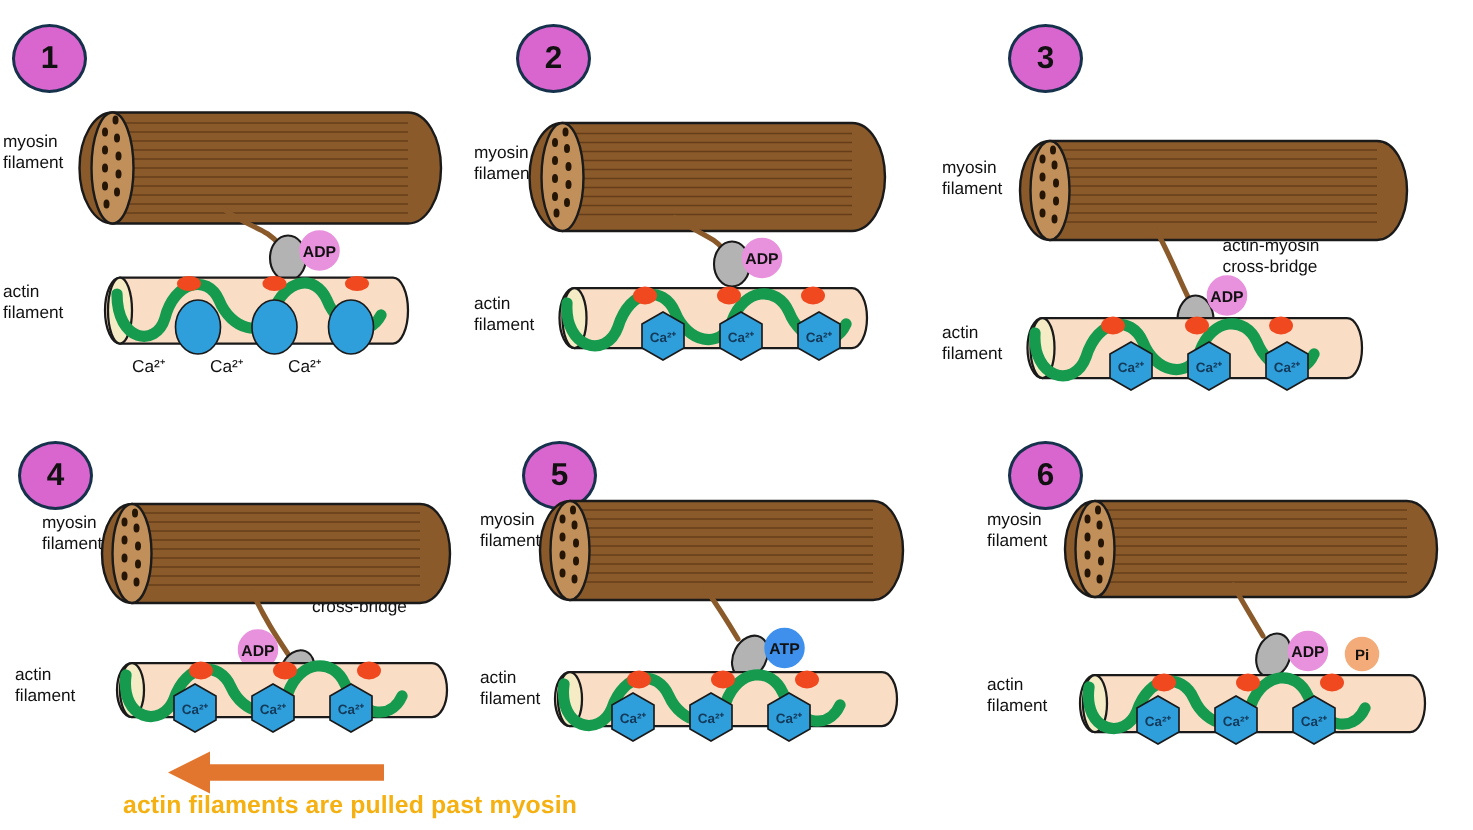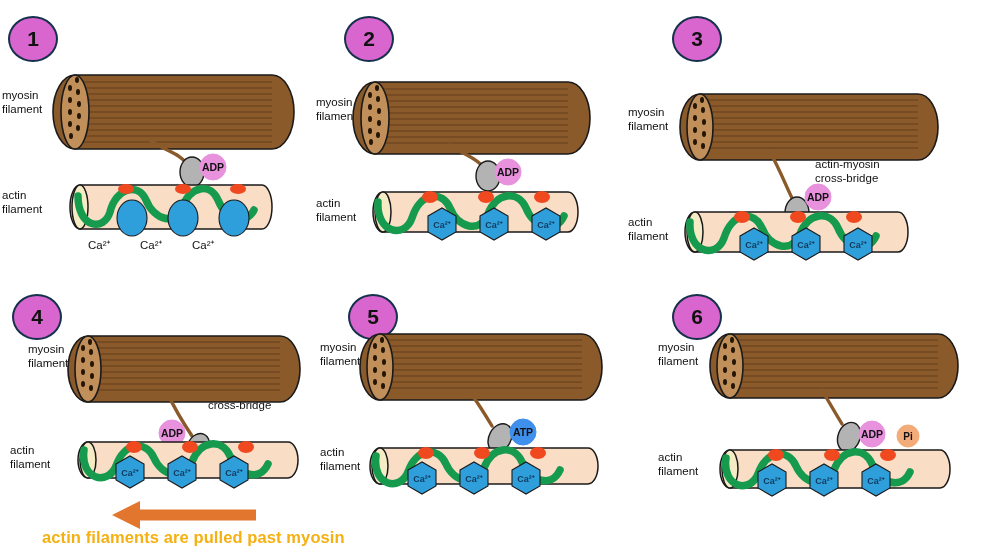--- a/index.html
+++ b/index.html
@@ -15,20 +15,21 @@
     display:flex;align-items:center;justify-content:center;
     font-size:21px;font-weight:bold;color:#111;
   }
   .lbl{
     position:absolute;font-size:11.5px;color:#111;line-height:1.25;
     white-space:pre-line;text-align:left;
   }
   .caption{
     position:absolute;font-size:16.5px;font-weight:bold;color:#f5b011;
     letter-spacing:.1px;
+    margin-left:40px;
   }
   svg{display:block;overflow:visible;}
   .capdot{fill:#241505;}
 </style>
 </head>
 <body>
 
 <div class="panel" style="left:0;top:0;width:330px;height:280px;">
   <div class="badge" style="left:8px;top:16px;">
       <span>1</span>

